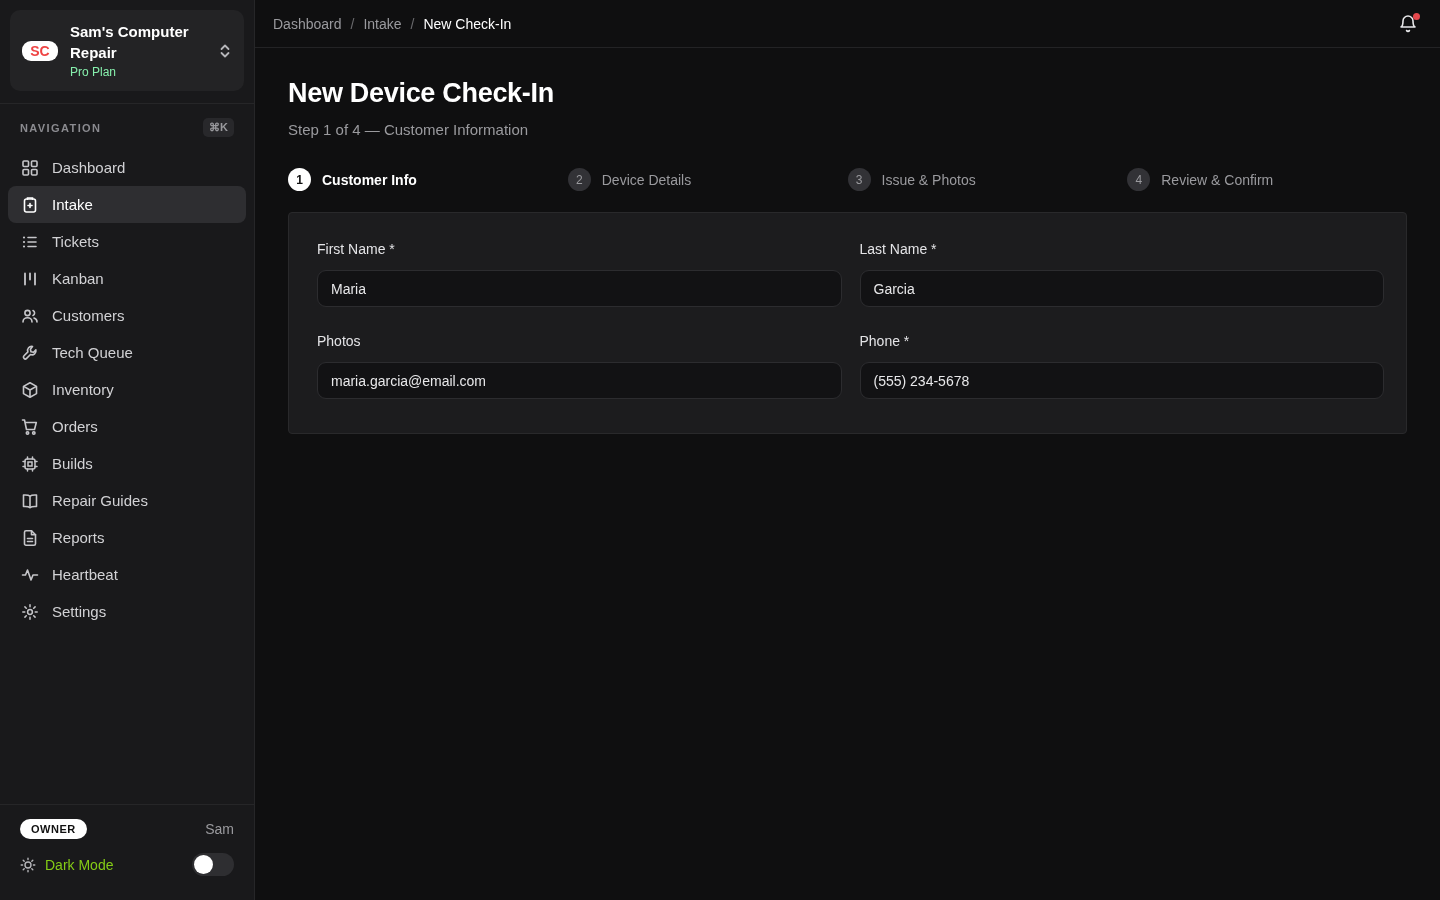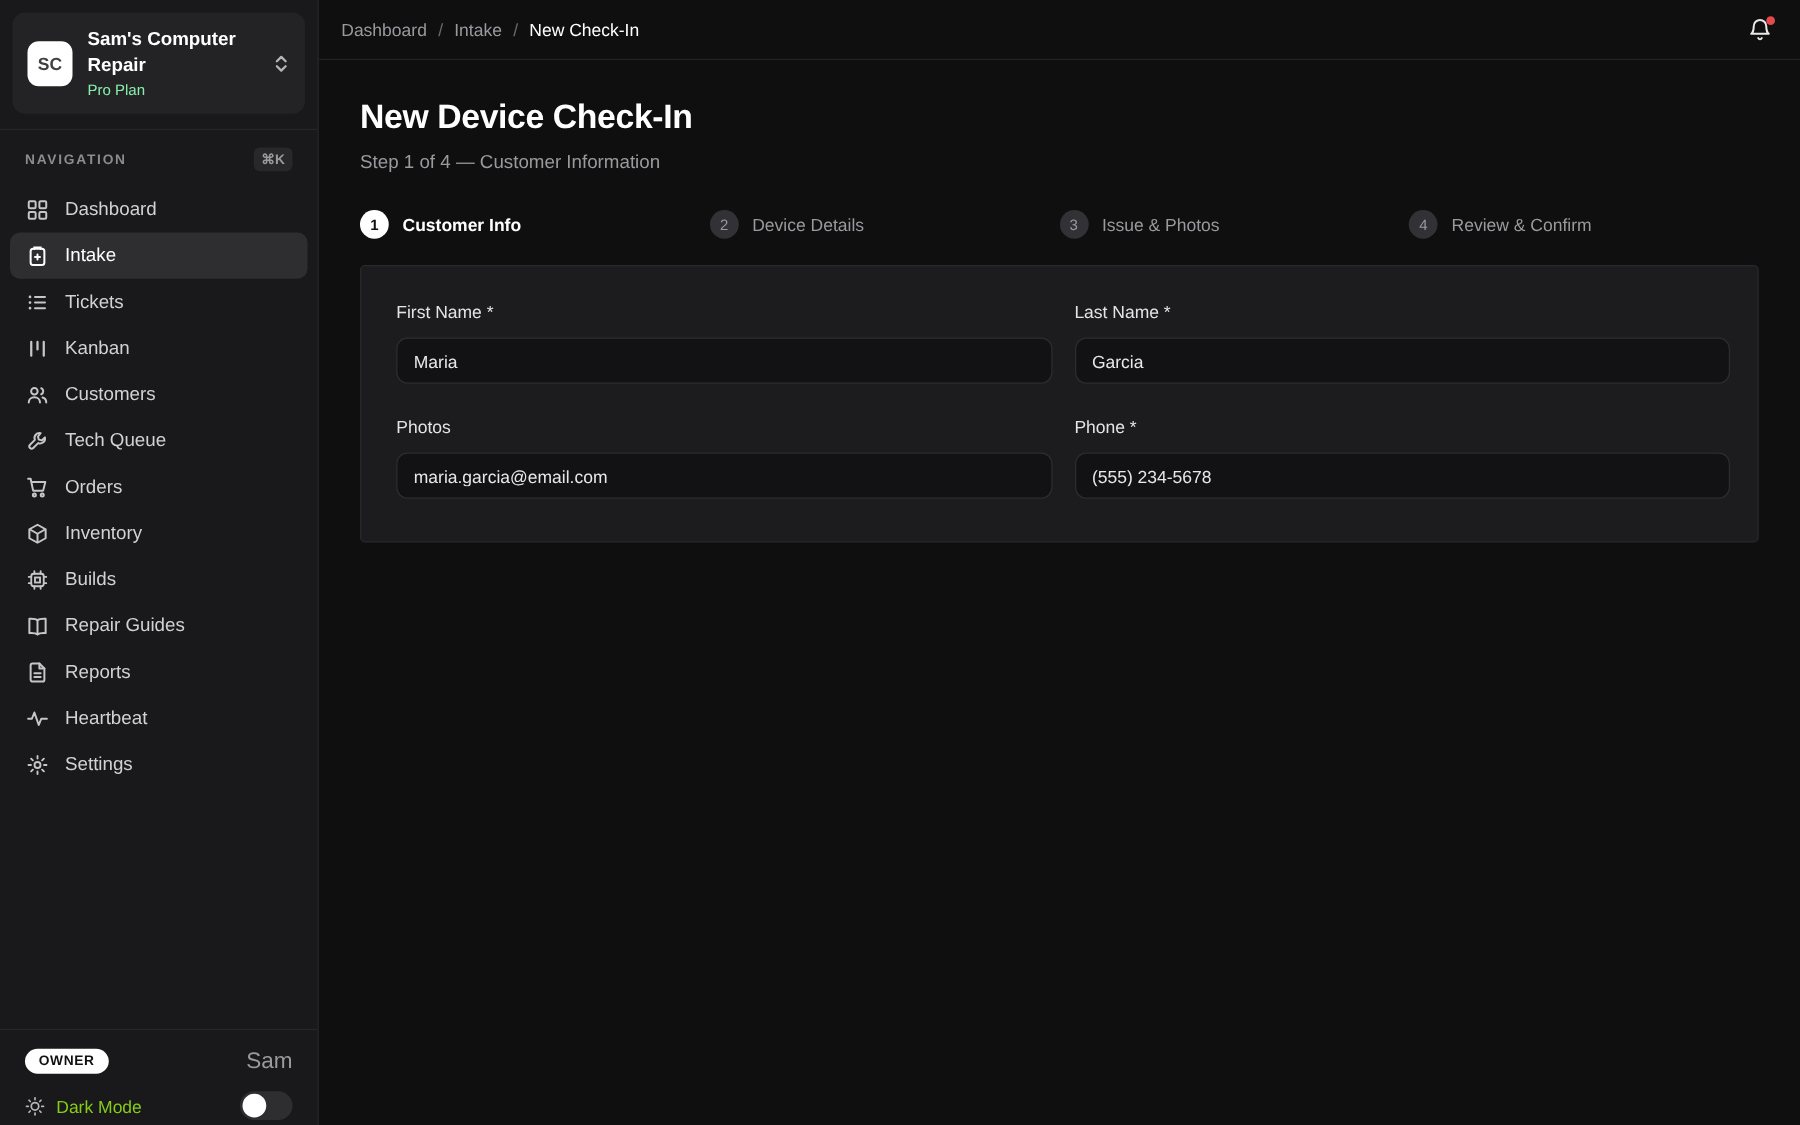--- a/index.html
+++ b/index.html
@@ -17,22 +17,22 @@
     border-right: 1px solid #262628;
     display: flex; flex-direction: column;
   }
   .workspace-card {
     margin: 10px; padding: 12px;
     background: #232325; border-radius: 10px;
     display: flex; align-items: center; gap: 12px;
     cursor: pointer;
   }
   .ws-avatar {
-    width: 36px; height: 36px; min-width: 36px;
-    background: #ffffff; color: #404040;
+    width: 36px; height: 20px; min-width: 36px;
+    background: #ffffff; color: #ef4444;
     border-radius: 9px; font-weight: bold; font-size: 14px;
     display: flex; align-items: center; justify-content: center;
   }
   .ws-meta { flex: 1; }
   .ws-name { font-size: 15px; font-weight: bold; color: #fff; line-height: 1.38; }
   .ws-plan { font-size: 12px; color: #86efac; margin-top: 2px; }
   .ws-chevrons { color: #b6b6ba; display: flex; align-items: center; }
   .nav-section { border-top: 1px solid #262628; margin-top: 2px; padding-top: 14px; }
   .nav-header {
     display: flex; align-items: center; justify-content: space-between;
@@ -48,28 +48,28 @@
   .nav-list { padding: 6px 8px; }
   .nav-item {
     height: 37px; display: flex; align-items: center; gap: 13px;
     padding: 0 13px; border-radius: 8px; cursor: pointer;
     color: #d2d2d5; font-size: 15px;
   }
   .nav-item .nav-icon { width: 18px; height: 18px; display: flex; color: #c6c6ca; }
   .nav-item.active { background: #2e2e31; color: #ffffff; }
   .nav-item.active .nav-icon { color: #ffffff; }
   .sidebar-footer {
-    margin-top: auto; border-top: 1px solid #262628; padding: 14px 20px 4px 20px;
+    margin-top: auto; border-top: 1px solid #262628; padding: 14px 20px 24px 20px;
   }
   .footer-row1 { display: flex; align-items: center; justify-content: space-between; }
   .owner-pill {
     background: #ffffff; color: #111; font-size: 11px; font-weight: bold;
     letter-spacing: 0.5px; padding: 4px 11px; border-radius: 999px;
   }
-  .footer-user { font-size: 18px; color: #9a9a9e; }
+  .footer-user { font-size: 14px; color: #9a9a9e; }
   .footer-row2 { display: flex; align-items: center; margin-top: 14px; }
   .darkmode-label { font-size: 14px; color: #84cc16; margin-left: 9px; }
   .sun-icon { color: #b6b6ba; display: flex; }
   .toggle {
     margin-left: auto; width: 42px; height: 23px; border-radius: 999px;
     background: #2e2e31; position: relative; cursor: pointer;
   }
   .toggle-knob {
     width: 19px; height: 19px; border-radius: 50%; background: #fff;
     position: absolute; left: 2px; top: 2px;
@@ -219,36 +219,36 @@
       <div class="nav-item">
         <span class="nav-icon">
           <svg width="18" height="18" viewBox="0 0 18 18" fill="none" stroke="currentColor" stroke-width="1.6" stroke-linecap="round" stroke-linejoin="round">
               <path d="M11.5 2.5a4 4 0 0 0-4.6 5.4L3 11.8a1.8 1.8 0 0 0 2.6 2.6l3.9-3.9a4 4 0 0 0 5.4-4.6L12.5 8.3 10 7.7 9.4 5.2z"></path>
             </svg>
         </span>
         <span>Tech Queue</span>
       </div>
       <div class="nav-item">
         <span class="nav-icon">
+          <svg width="18" height="18" viewBox="0 0 18 18" fill="none" stroke="currentColor" stroke-width="1.6" stroke-linejoin="round">
+              <path d="M9 1.8 15.5 5.4v7.2L9 16.2 2.5 12.6V5.4z"></path>
+              <path d="M2.7 5.4 9 9l6.3-3.6M9 9v7"></path>
+            </svg>
+        </span>
+        <span>Inventory</span>
+      </div>
+      <div class="nav-item">
+        <span class="nav-icon">
           <svg width="18" height="18" viewBox="0 0 18 18" fill="none" stroke="currentColor" stroke-width="1.6" stroke-linecap="round" stroke-linejoin="round">
               <path d="M1.5 2h2l2 9.5h8l1.8-7H4.2"></path>
               <circle cx="6.5" cy="15" r="1.2"></circle>
               <circle cx="12.8" cy="15" r="1.2"></circle>
             </svg>
         </span>
         <span>Orders</span>
-      </div>
-      <div class="nav-item">
-        <span class="nav-icon">
-          <svg width="18" height="18" viewBox="0 0 18 18" fill="none" stroke="currentColor" stroke-width="1.6" stroke-linejoin="round">
-              <path d="M9 1.8 15.5 5.4v7.2L9 16.2 2.5 12.6V5.4z"></path>
-              <path d="M2.7 5.4 9 9l6.3-3.6M9 9v7"></path>
-            </svg>
-        </span>
-        <span>Inventory</span>
       </div>
       <div class="nav-item">
         <span class="nav-icon">
           <svg width="18" height="18" viewBox="0 0 18 18" fill="none" stroke="currentColor" stroke-width="1.5" stroke-linecap="round">
               <rect x="4" y="4" width="10" height="10" rx="2"></rect>
               <rect x="7" y="7" width="4" height="4"></rect>
               <path d="M6.5 4V2M11.5 4V2M6.5 16v-2M11.5 16v-2M4 6.5H2M4 11.5H2M16 6.5h-2M16 11.5h-2"></path>
             </svg>
         </span>
         <span>Builds</span>

